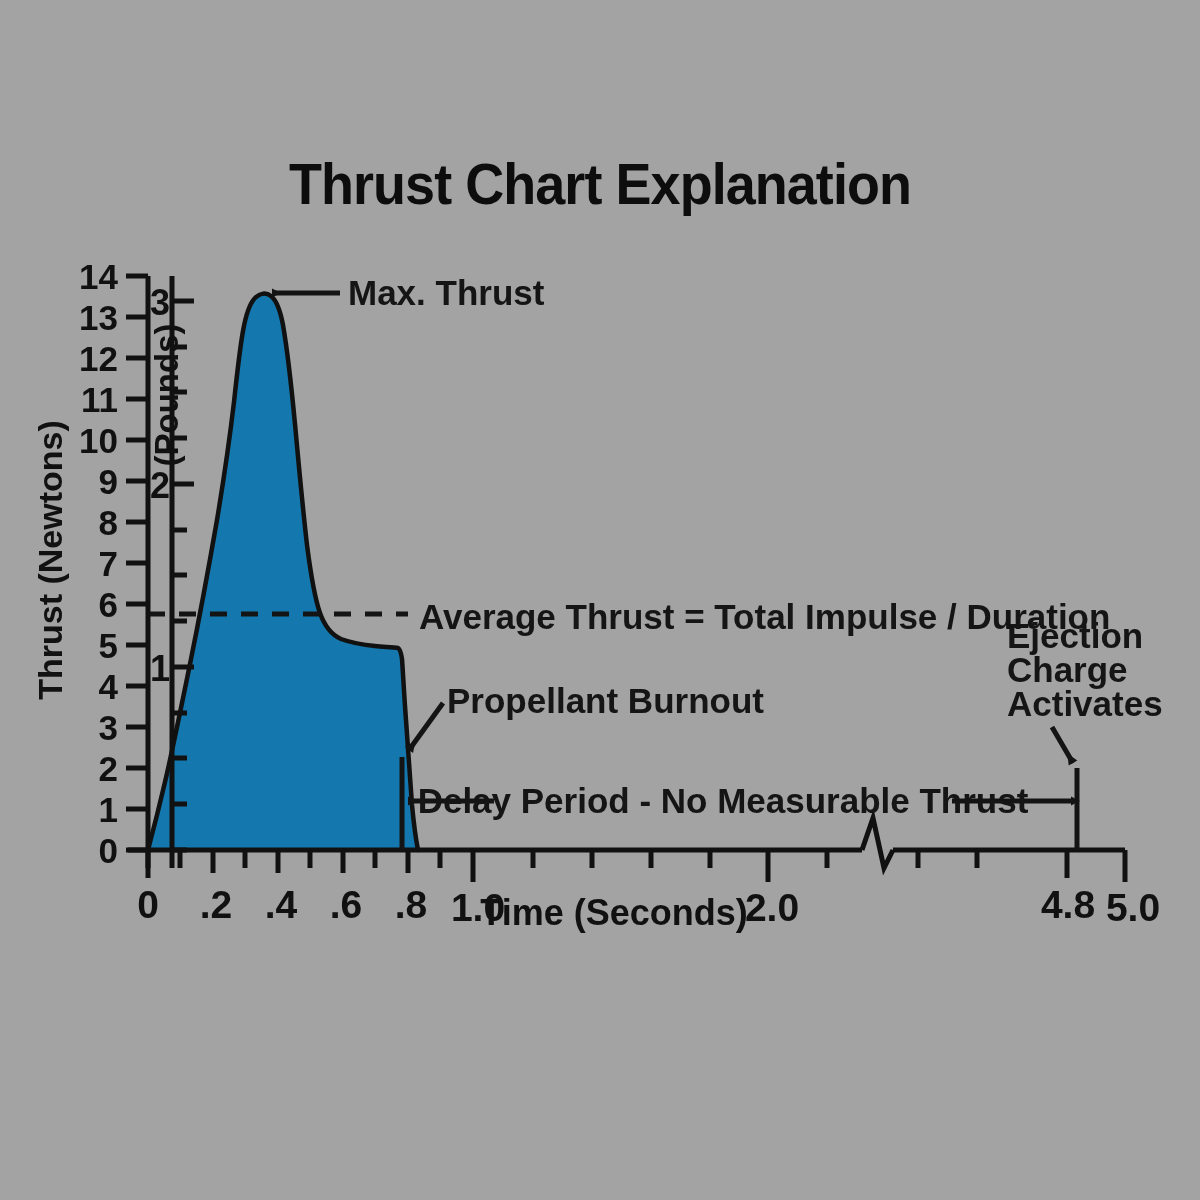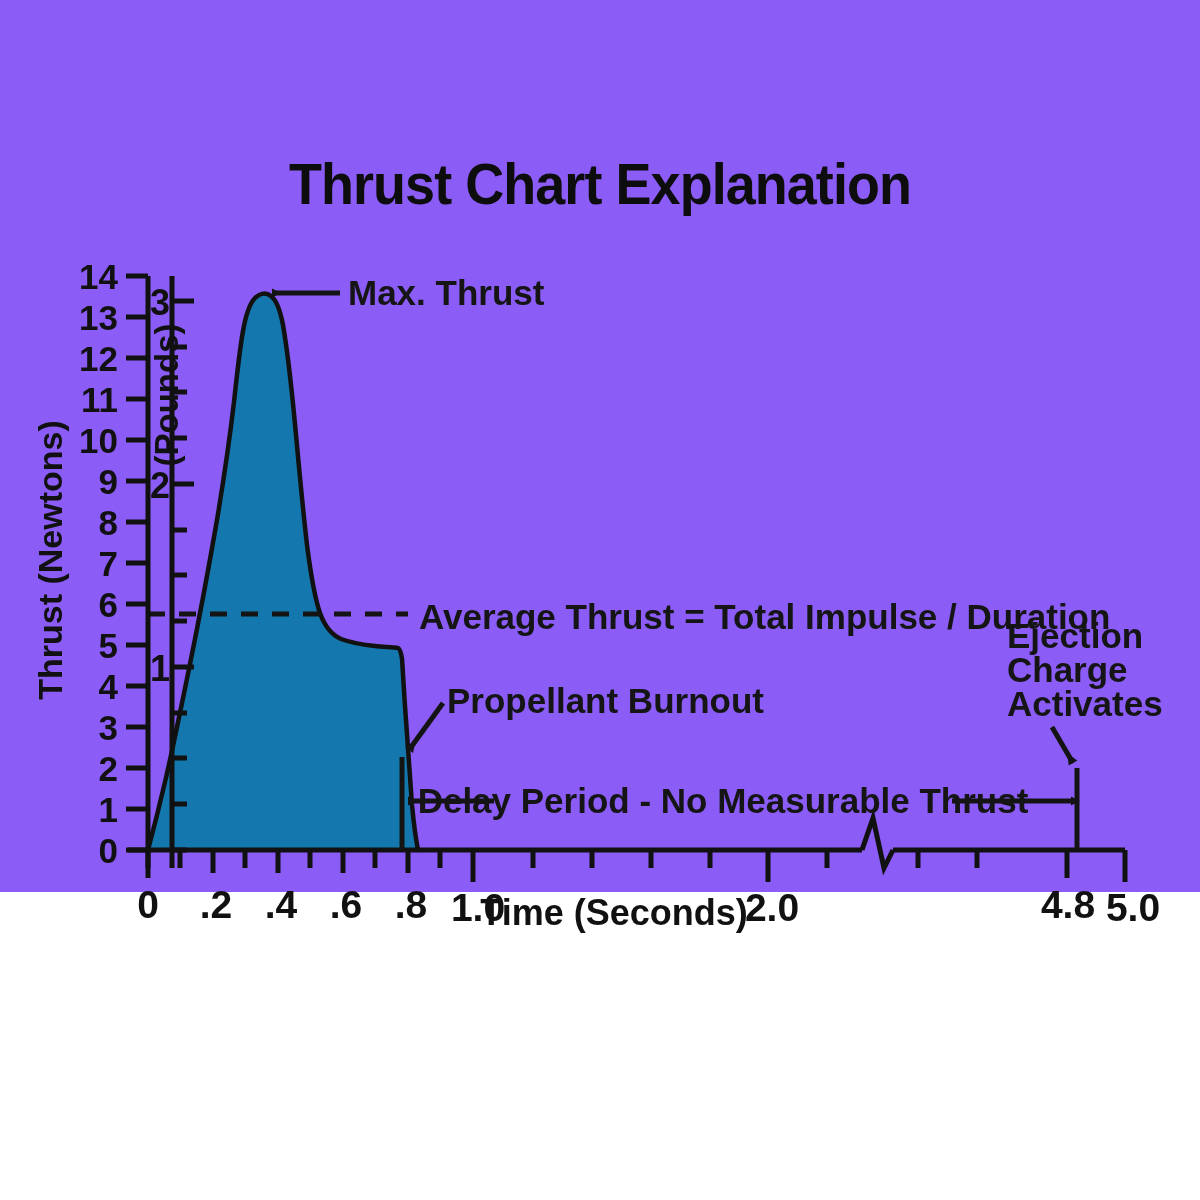--- a/index.html
+++ b/index.html
@@ -9,22 +9,22 @@
   }
   body {
     width: 1200px;
     height: 1200px;
     font-family: "Liberation Sans", sans-serif;
     overflow: hidden;
   }
   #page {
     position: relative;
     width: 1200px;
-    height: 892px;
-    background: #8b5cf6;
+    height: 1200px;
+    background: #a3a3a3;
   }
   #chart-title {
     position: absolute;
     left: 0;
     top: 150px;
     width: 1200px;
     text-align: center;
     font-family: "Liberation Sans", sans-serif;
     font-weight: bold;
     font-size: 58px;

